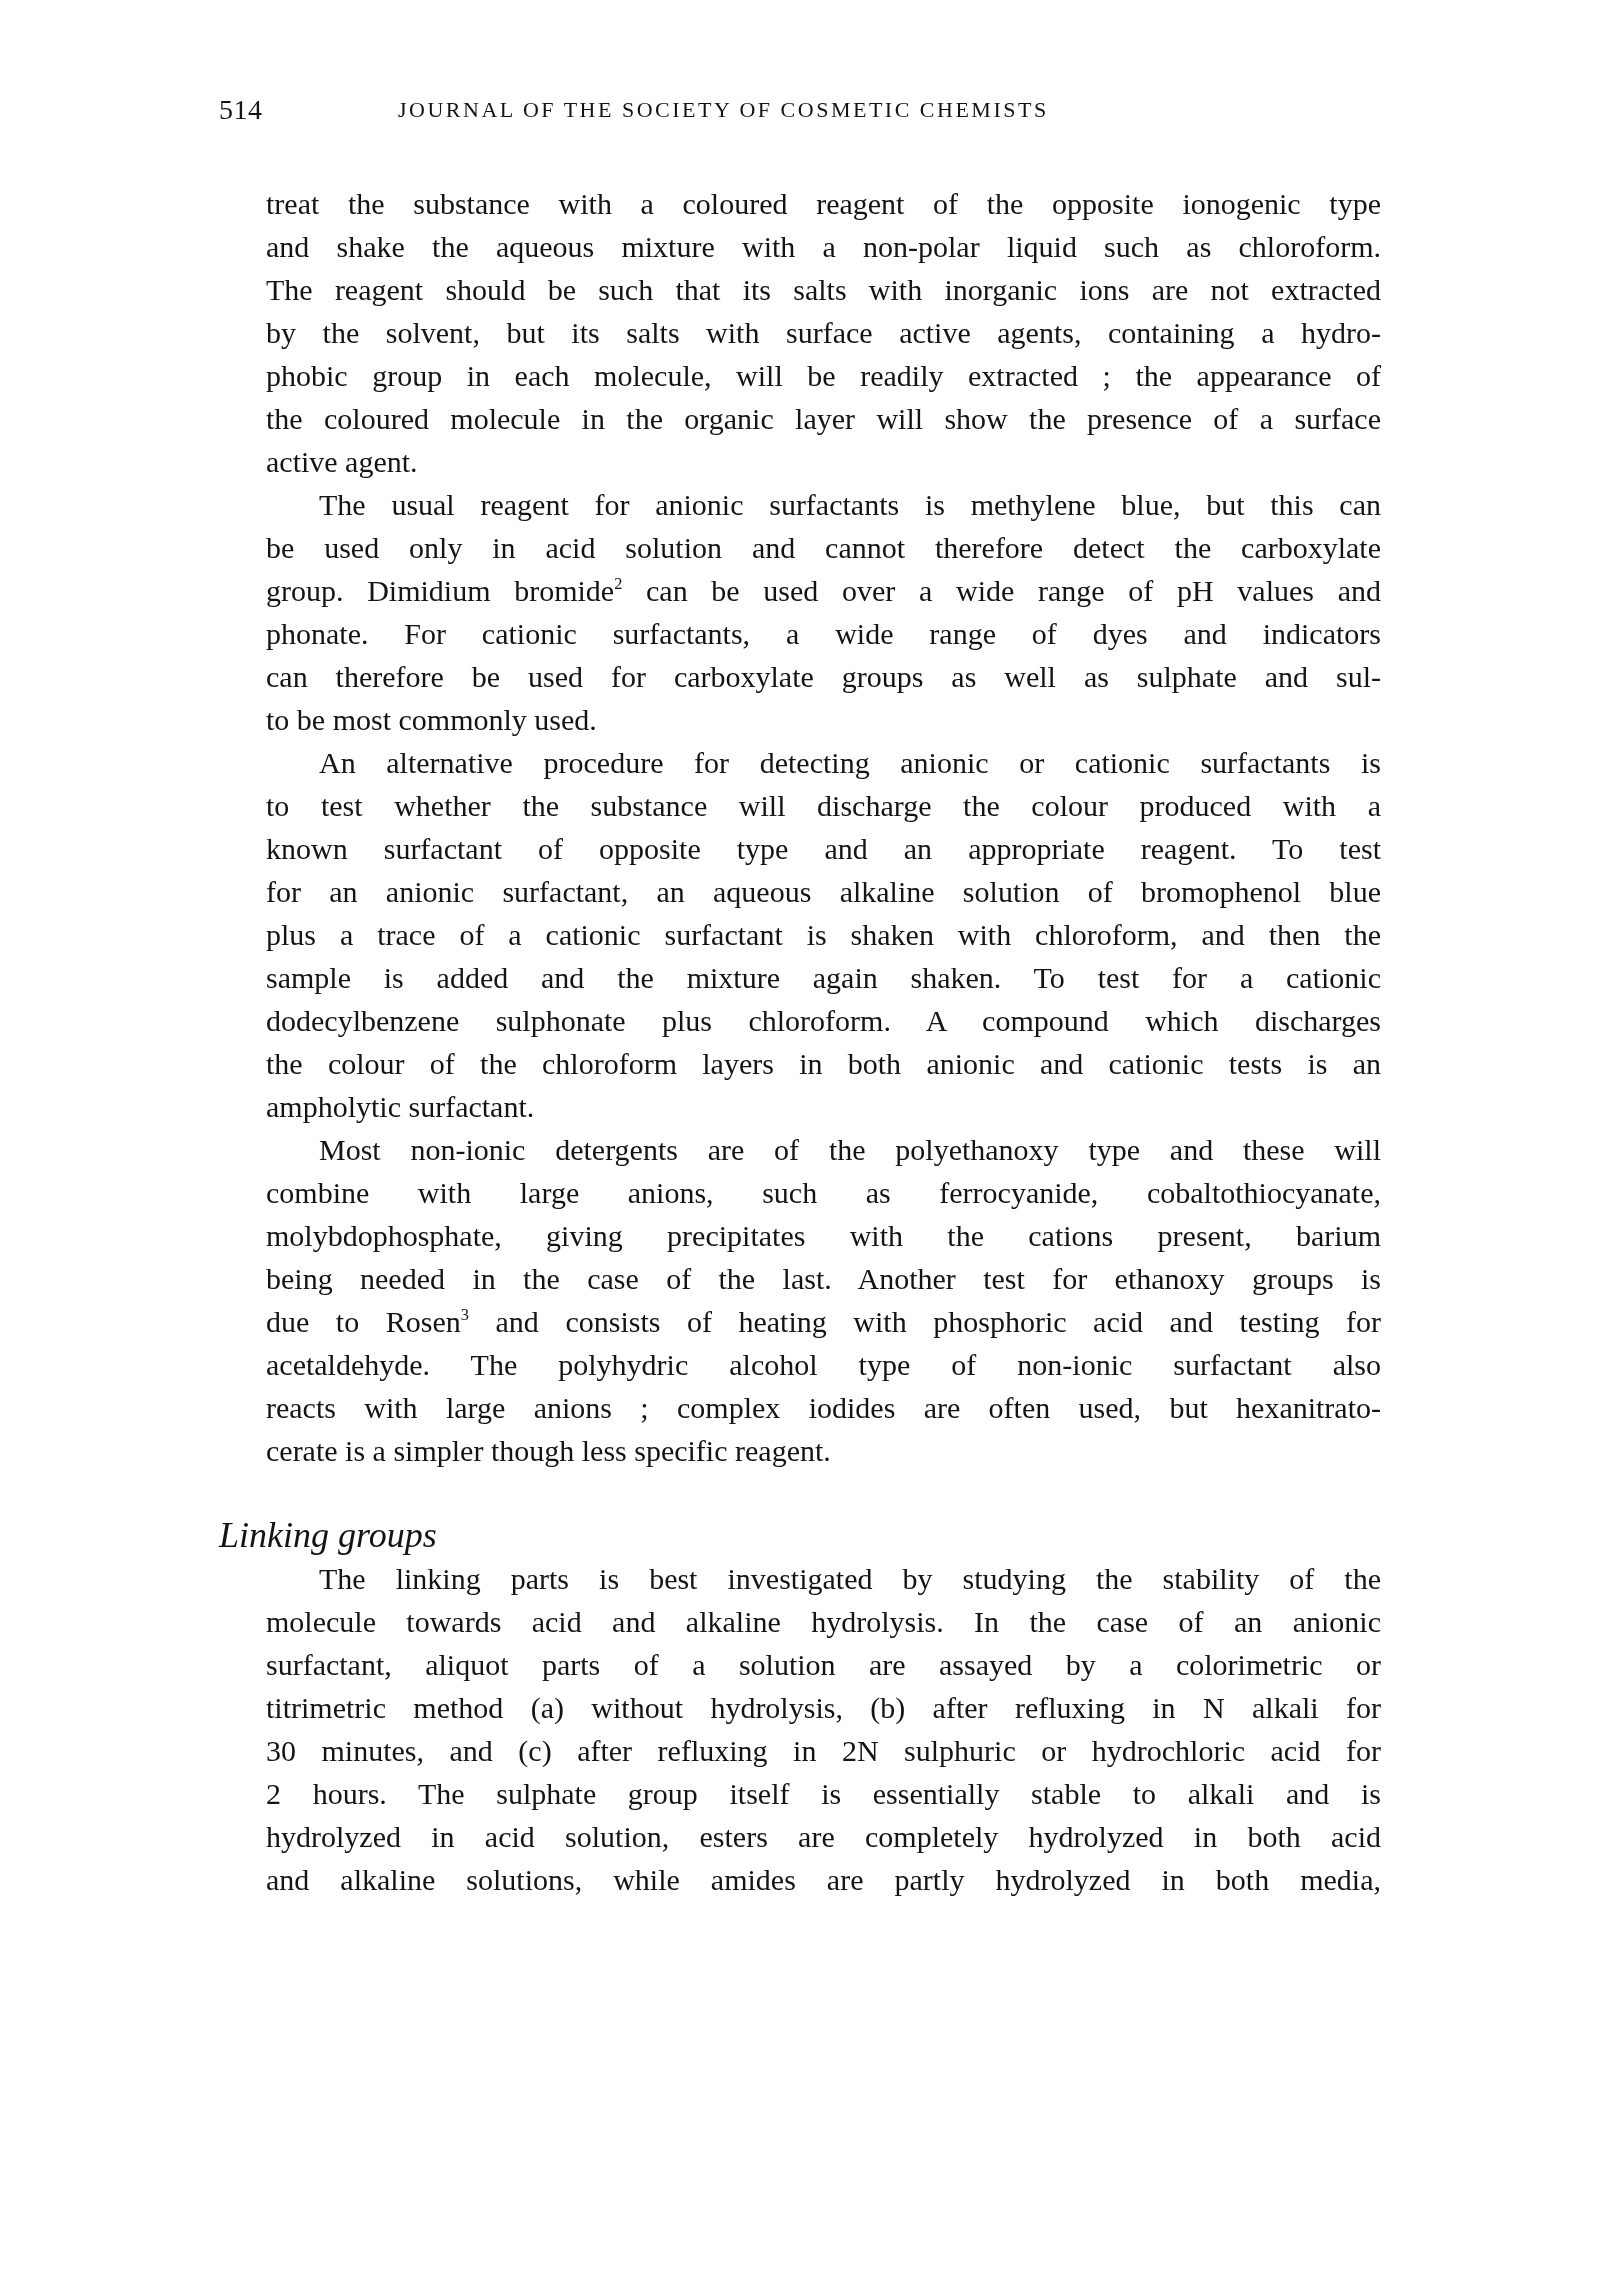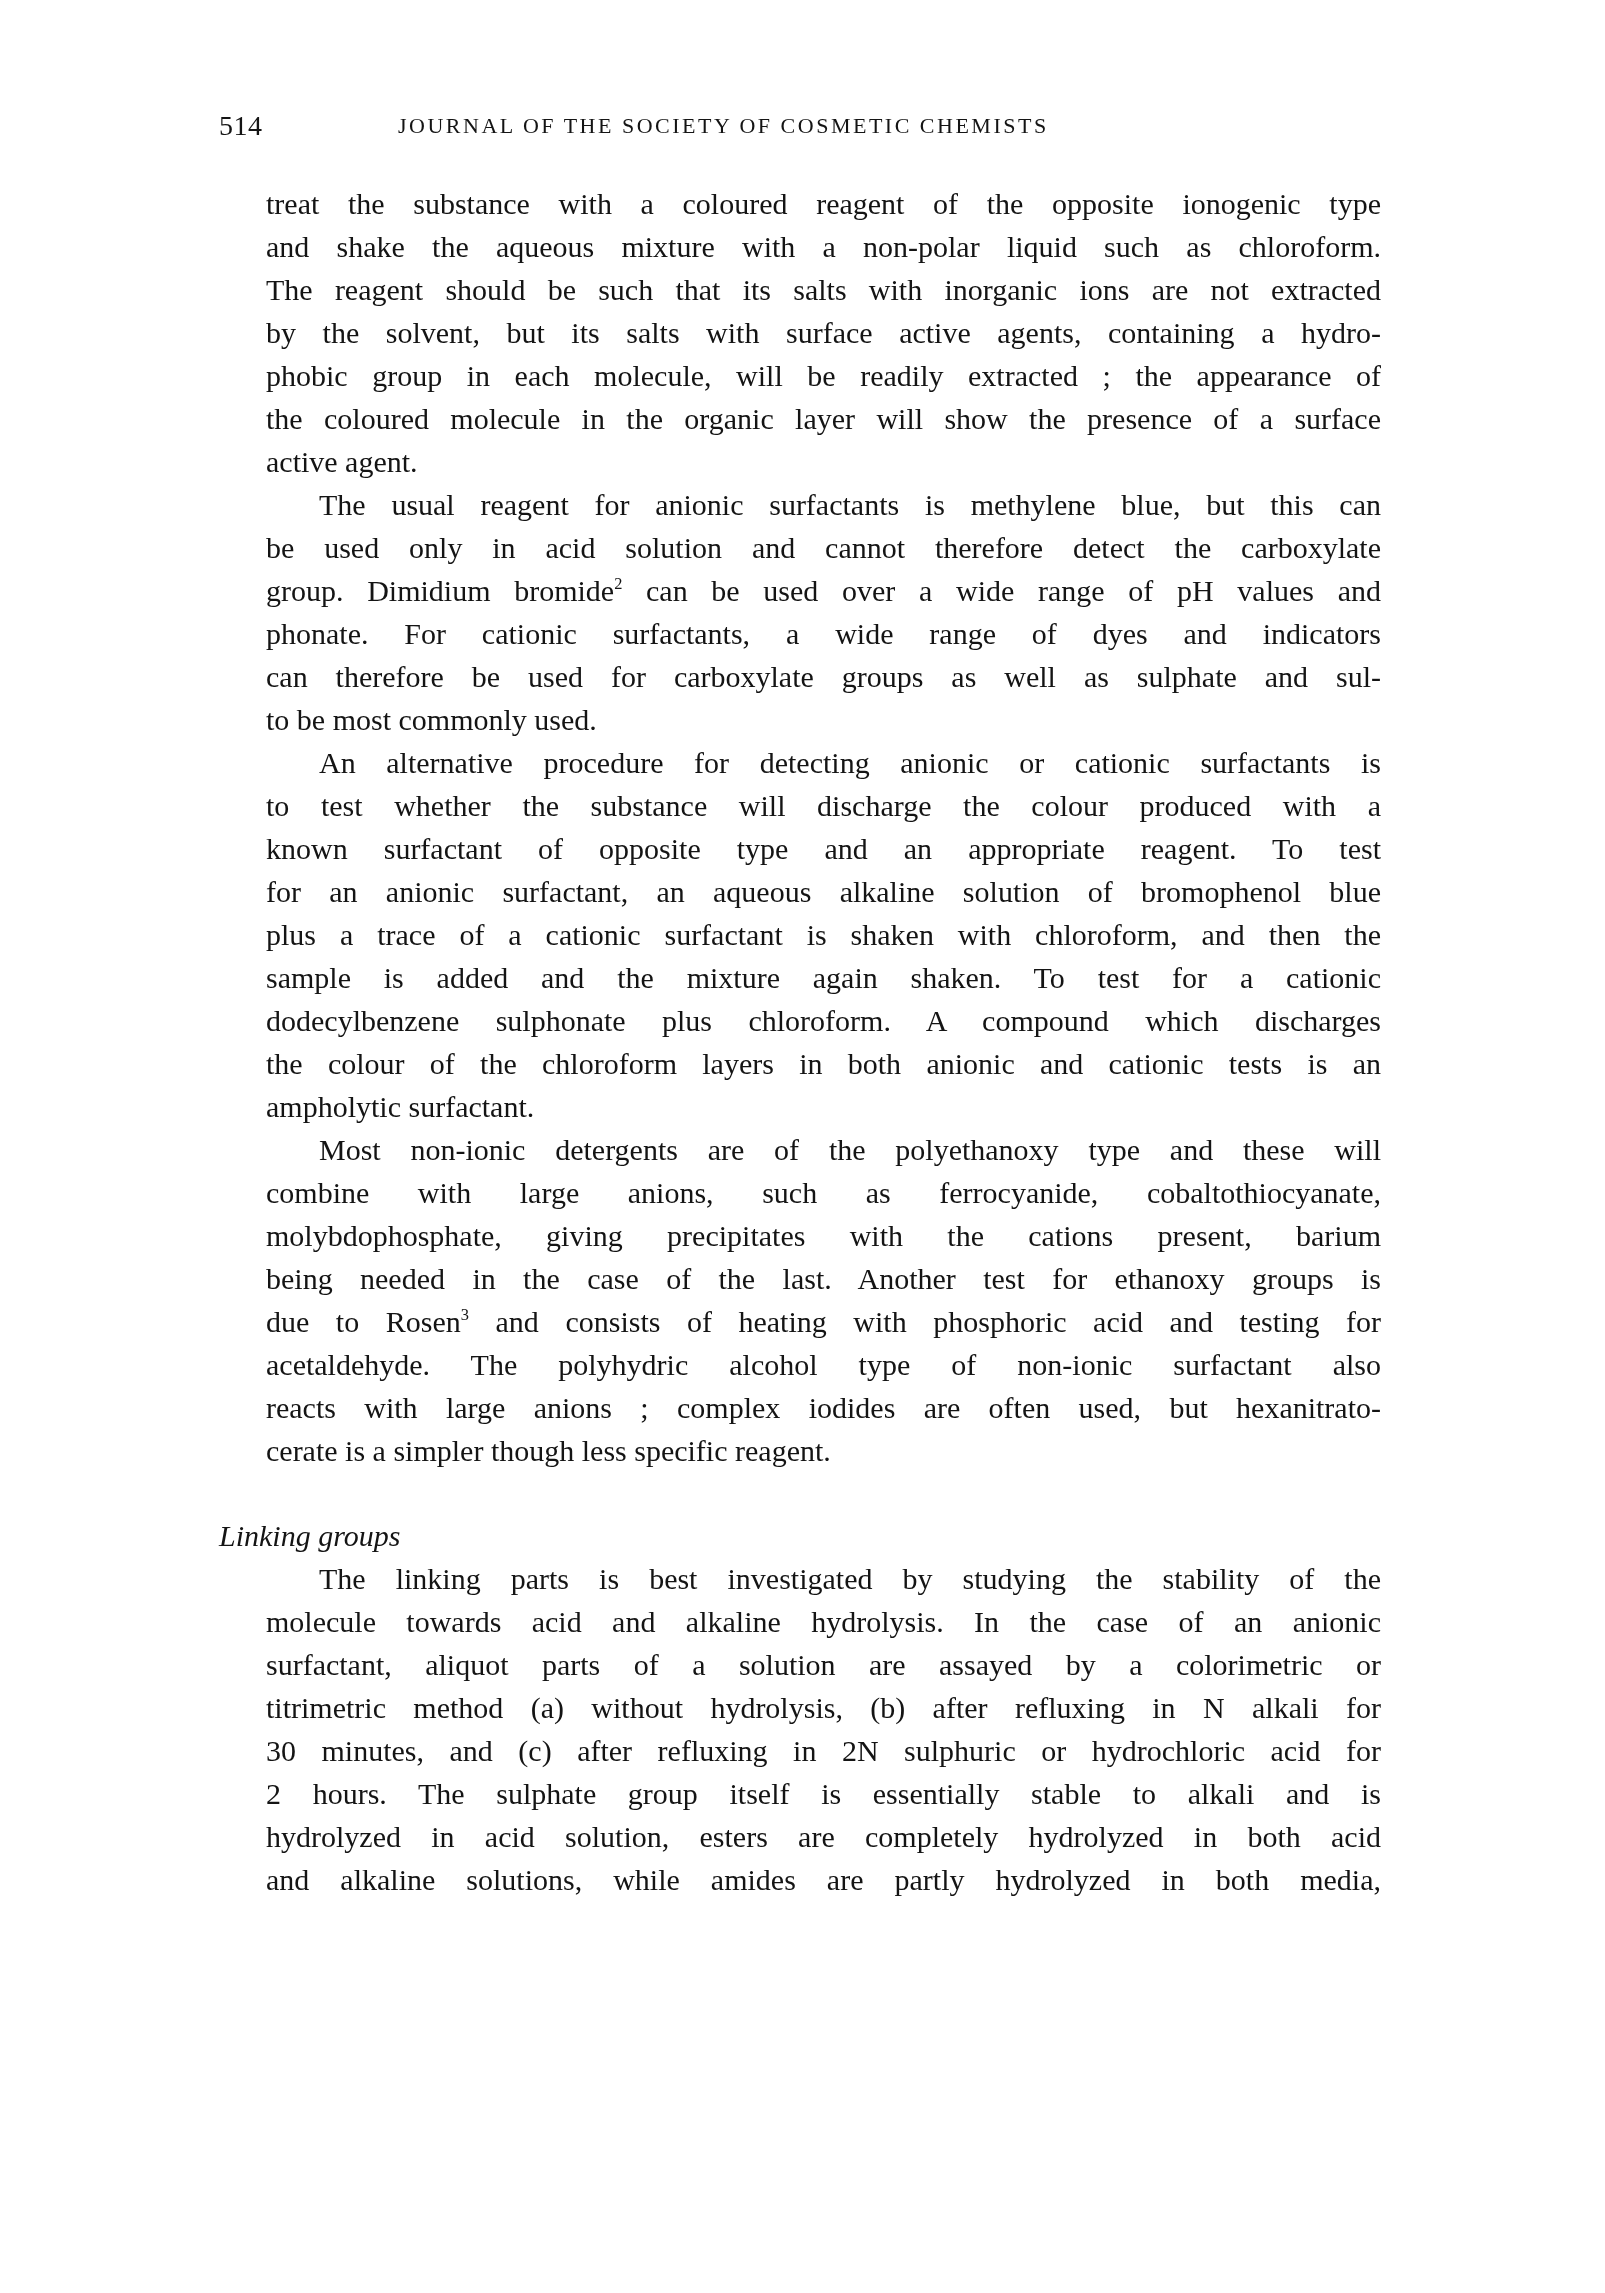--- a/index.html
+++ b/index.html
@@ -16,21 +16,21 @@
       color: #141414;
     }
     .page {
       position: absolute;
       left: 219px;
       top: 0;
       width: 1162px;
     }
     .running-head {
       position: absolute;
-      top: 110px;
+      top: 94px;
       left: 0;
       width: 1162px;
       height: 35px;
       font-size: 26px;
     }
     .page-number {
       position: absolute;
       left: 0;
       top: 0;
       font-size: 28px;
@@ -63,21 +63,21 @@
     .line.last {
       text-align-last: left;
     }
     .line.indent {
       padding-left: 53px;
     }
     .heading {
       display: block;
       height: 43px;
       line-height: 43px;
-      font-size: 30px;
+      font-size: 36px;
       font-style: italic;
       margin-top: 42px;
     }
     sup {
       font-size: 16.4px;
       line-height: 0;
       vertical-align: 11.6px;
     }
   </style>
 </head>

